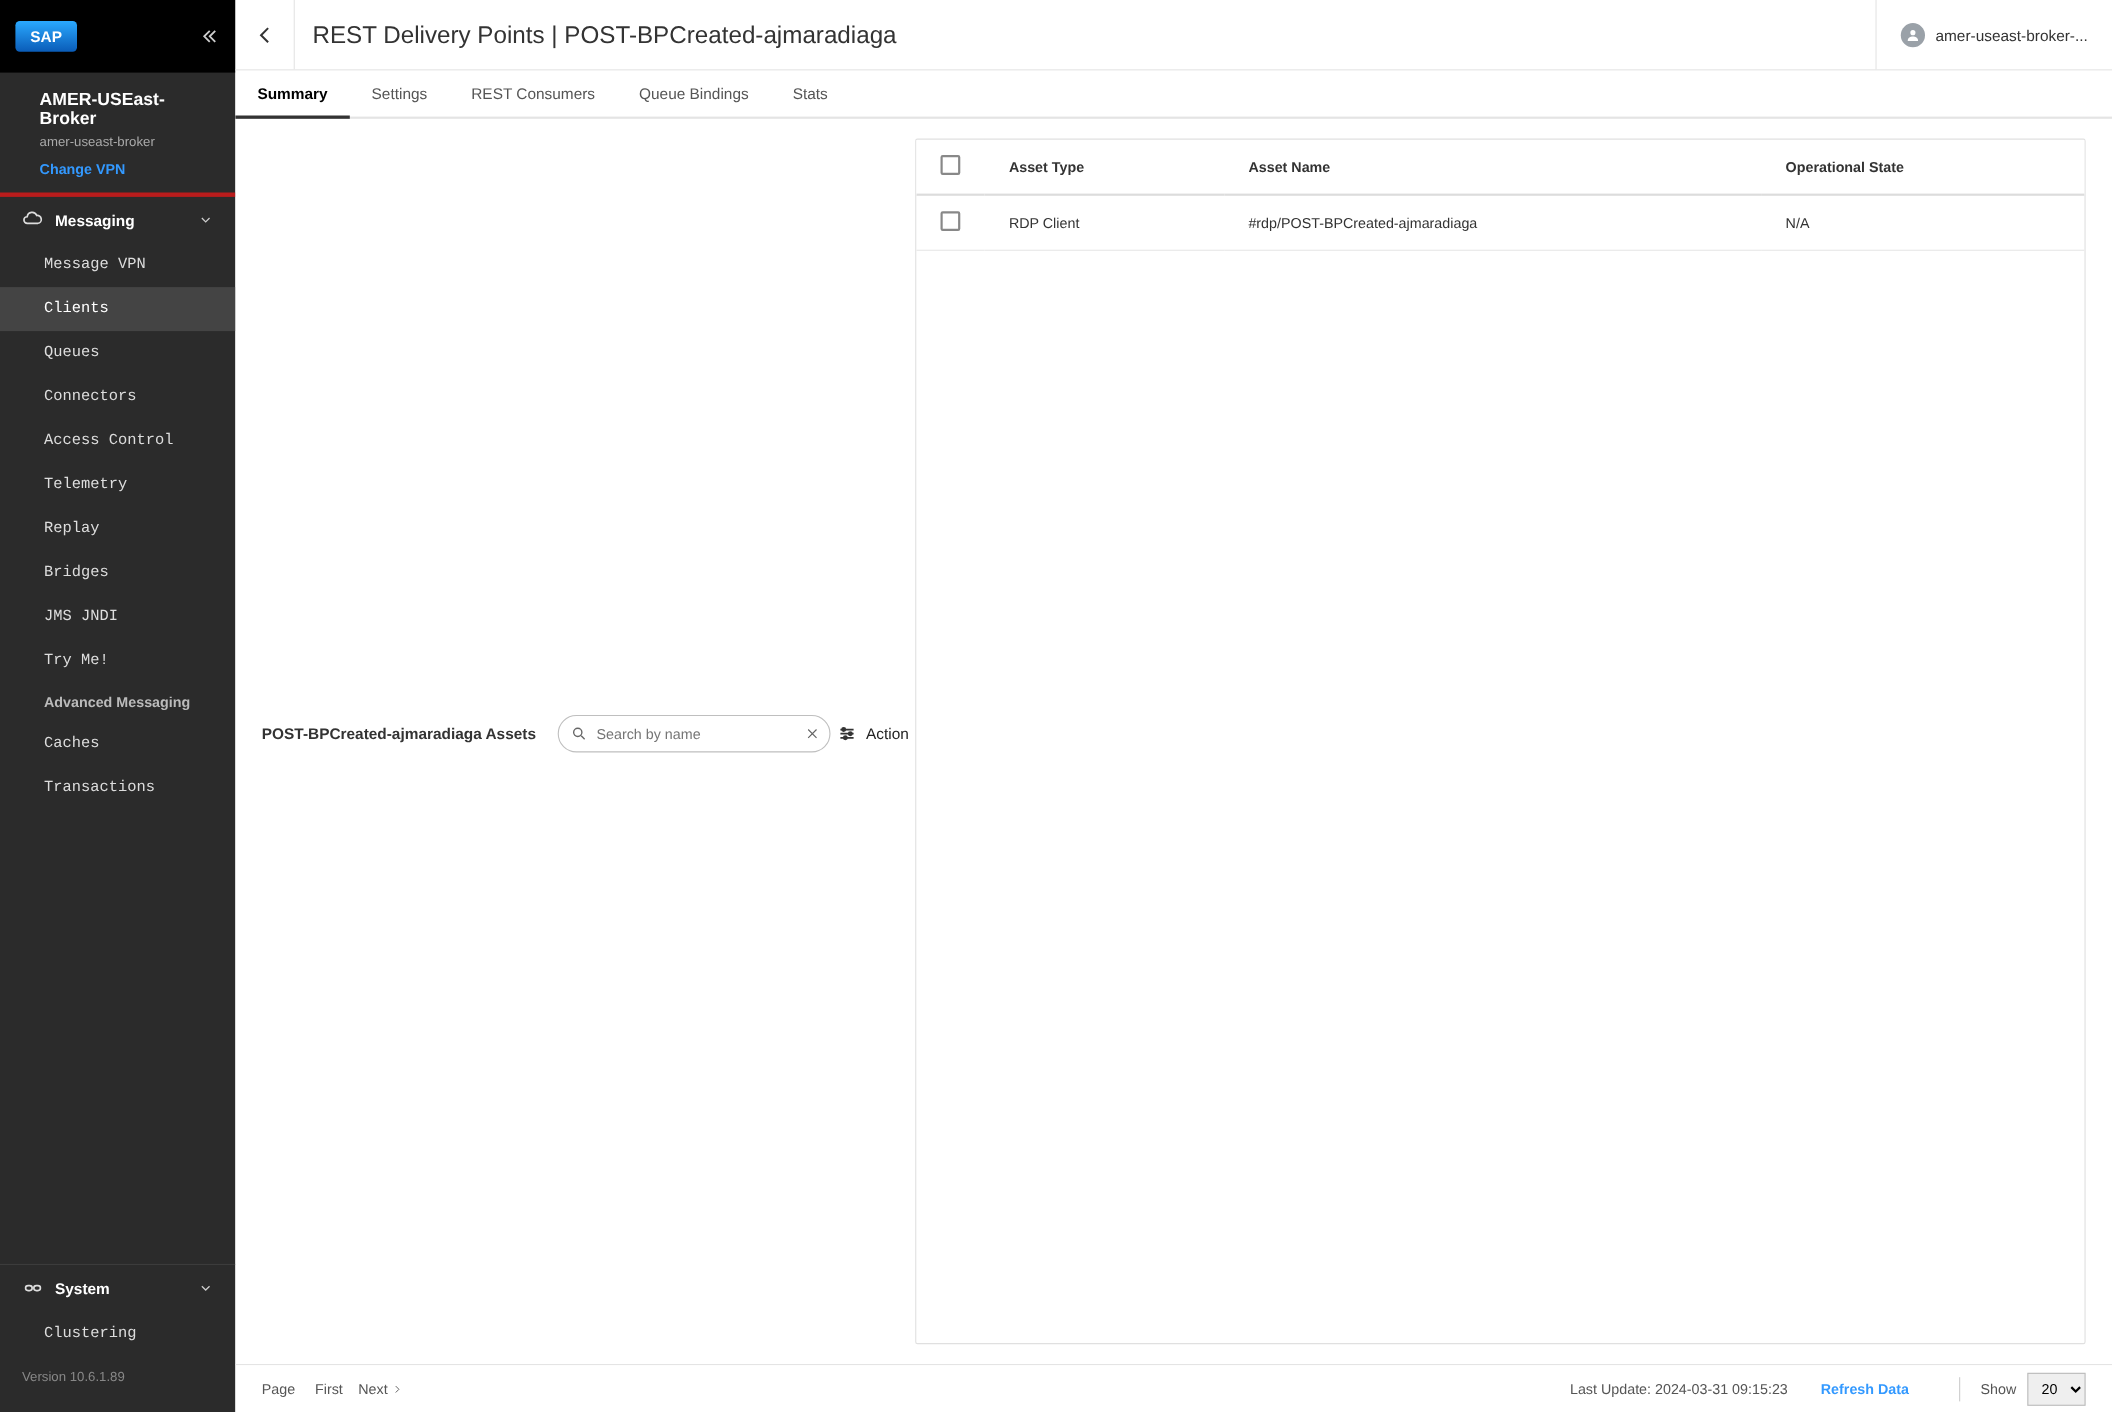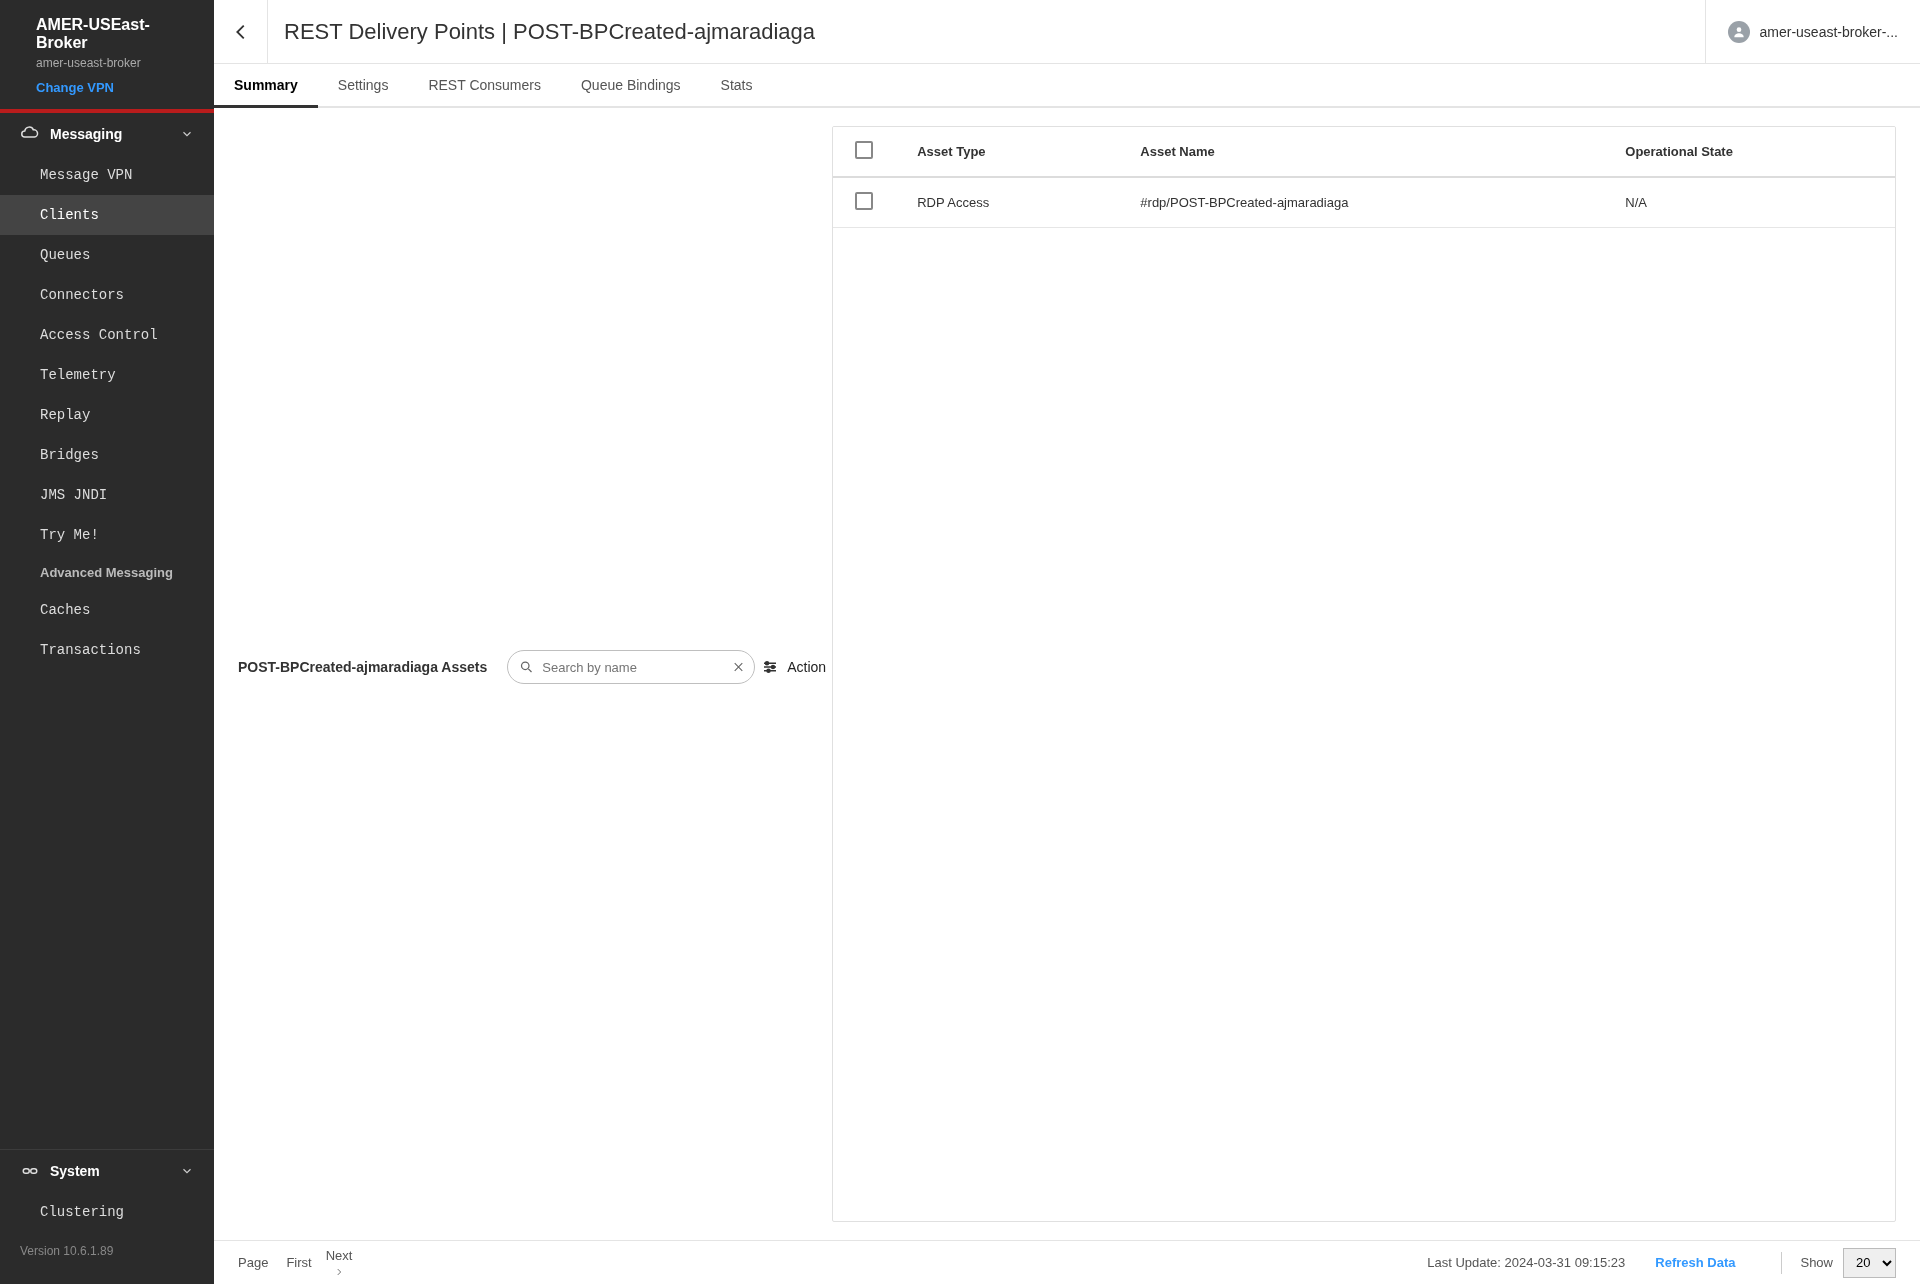--- a/index.html
+++ b/index.html
@@ -58,34 +58,43 @@
 table { width:100%; border-collapse:collapse; }
 th, td { text-align:left; padding: 14px 22px; font-size:13px; color:#333; border-bottom:1px solid #e6e6e6; }
 th { font-weight:600; background:#fff; border-bottom:2px solid #dcdcdc; }
 .chk { width:18px; height:18px; border:2px solid #888; border-radius:2px; display:inline-block; }
 .col-chk { width:54px; }
 .state-down { color:#c0392b; font-weight:500; }
 
 .footer { height:44px; border-top:1px solid #e4e4e4; display:flex; align-items:center; padding:0 24px; font-size:13px; color:#555; }
 .footer .page-label { margin-right:18px; }
 .footer .first-link { margin-right:14px; cursor:pointer; }
-.footer .next-link { display:flex; align-items:center; gap:4px; cursor:pointer;flex-direction:column; }
+.footer .next-link { display:flex; align-items:center; gap:4px; cursor:pointer; }
 .footer .spacer { flex:1; }
 .footer .last-update { margin-right:30px; }
 .footer .refresh { color:#3399ff; font-weight:600; margin-right:28px; cursor:pointer; }
 .footer .divider { width:1px; height:22px; background:#ccc; margin:0 18px; }
 .footer .show-label { margin-right:10px; }
 .footer select { height:30px; border:1px solid #bbb; padding:0 8px; font-size:13px; }
 
 svg { display:block; }
 </style>
 </head>
 <body>
 
 <div class="sidebar">
+  <div class="sidebar-top">
+    <div class="logo">SAP</div>
+    <div class="collapse-btn">
+      <svg width="20" height="20" viewBox="0 0 24 24" fill="none" stroke="#ccc" stroke-width="2">
+          <path d="M14 6l-6 6 6 6"></path>
+          <path d="M20 6l-6 6 6 6"></path>
+        </svg>
+    </div>
+  </div>
 
   <div class="broker-block">
     <div class="broker-name">AMER-USEast-Broker</div>
     <div class="broker-sub">amer-useast-broker</div>
     <div class="change-vpn">Change VPN</div>
   </div>
 
   <div class="nav-section-header">
     <span class="icon">
       <svg width="18" height="18" viewBox="0 0 24 24" fill="none" stroke="#ddd" stroke-width="2">
@@ -198,21 +207,21 @@
           <tr>
             <th class="col-chk"><span class="chk"></span></th>
             <th>Asset Type</th>
             <th>Asset Name</th>
             <th>Operational State</th>
           </tr>
         </thead>
         <tbody id="table-body">
             <tr>
     <td class="col-chk"><span class="chk"></span></td>
-    <td>RDP Access</td>
+    <td>RDP Client</td>
     <td>#rdp/POST-BPCreated-ajmaradiaga</td>
     <td><span class="">N/A</span></td>
             </tr>
           </tbody>
       </table>
     </div>
   </div>
 
   <div class="footer">
     <span class="page-label">Page</span>

